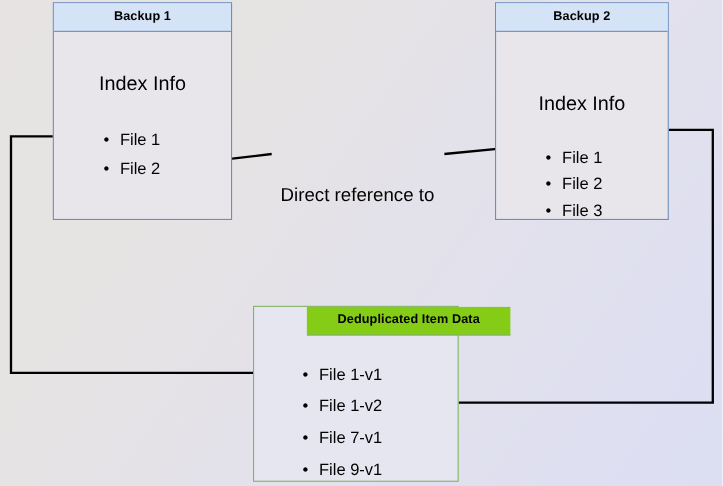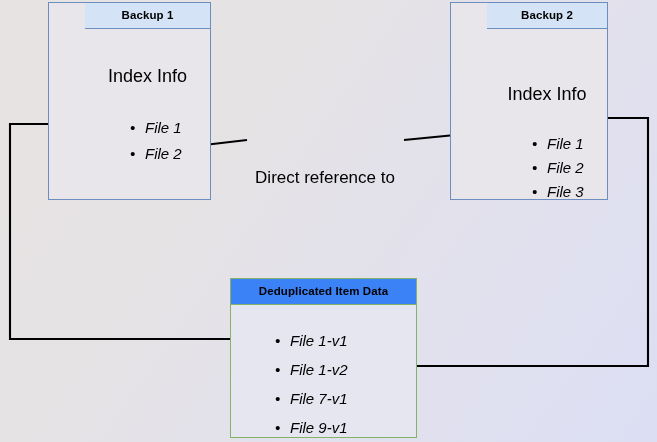--- a/index.html
+++ b/index.html
@@ -28,21 +28,20 @@
   }
   .node {
     position: absolute;
     box-sizing: border-box;
     display: flex;
     flex-direction: column;
   }
   .node-blue {
     border: 1.6px solid #6c8ebf;
     background: #e8e6ea;
-    padding-left: 36px;
   }
   .node-green {
     border: 1.6px solid #82b366;
     background: #e5e6ef;
   }
   .node-title {
     box-sizing: border-box;
     width: 100%;
     text-align: center;
     font-weight: bold;
@@ -50,22 +49,23 @@
     color: #000;
     letter-spacing: 0.1px;
     line-height: 1;
     padding: 7px 2px 6px 2px;
   }
   .title-blue {
     background: #d5e3f7;
     border-bottom: 1.6px solid #6c8ebf;
   }
   .title-green {
-    background: #3b82f6;
+    background: #84cc16;
     border-bottom: 1.6px solid #82b366;
+    margin-left: 48px;
   }
   .node-body {
     position: relative;
     flex: 1;
   }
   .index-label {
     position: absolute;
     left: 0;
     right: 0;
     text-align: center;
@@ -79,21 +79,20 @@
     padding: 0;
     list-style: none;
   }
   .item-list li {
     font-size: 15px;
     color: #000;
     line-height: 1;
     white-space: nowrap;
     position: relative;
     padding-left: 15px;
-    font-style: italic;
   }
   .item-list li::before {
     content: "\2022";
     position: absolute;
     left: 0;
     top: 0;
     font-size: 15px;
     line-height: 1;
   }
   #b1-list li { margin-bottom: 11px; }

